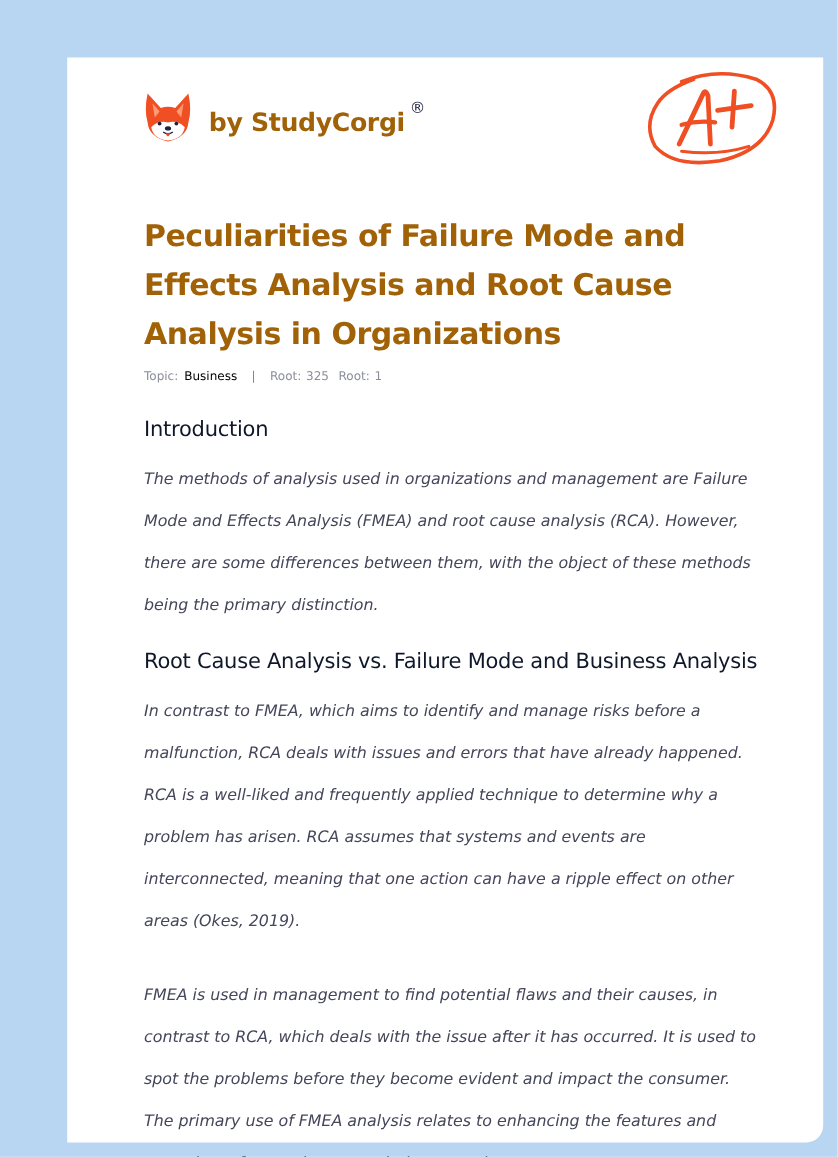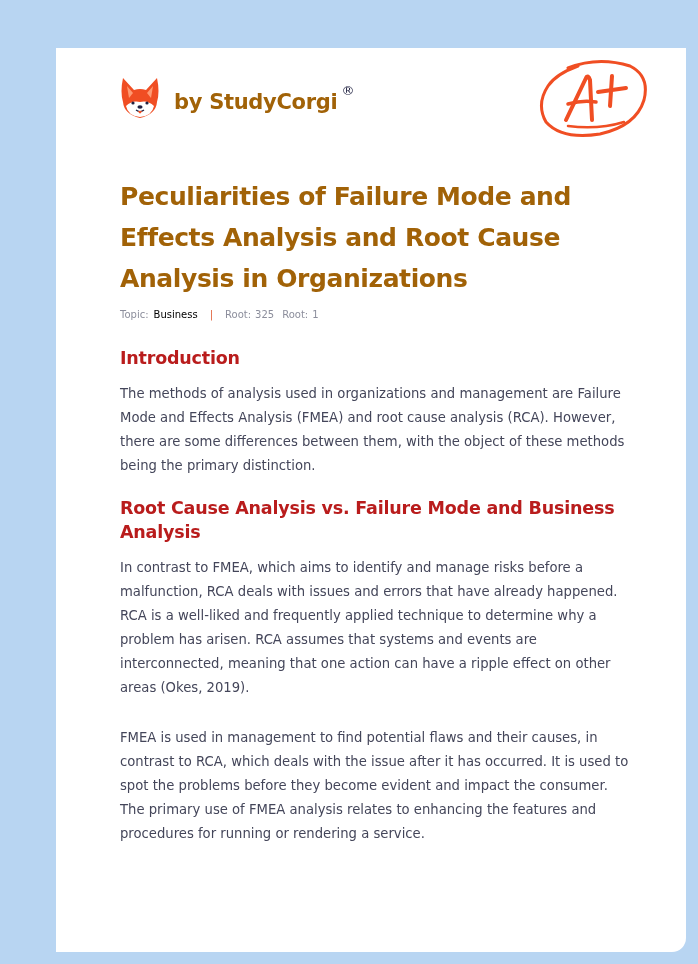--- a/index.html
+++ b/index.html
@@ -64,32 +64,33 @@
       font-size: 10px;
       color: #8c8e9c;
       display: flex; align-items: flex-start;
     }
     .meta .topic-val { color: #000000; margin-left: 5px; }
     .meta .sep { color: #e0603a; margin: 0 12px; }
     .meta .pages { margin-left: 8px; }
     h2 {
       margin: 0;
       font-family: "DejaVu Sans", sans-serif;
-      font-weight: bold;
+      font-weight: normal;
       font-size: 17.5px;
       line-height: 24px;
-      color: #b91c1c;
+      color: #0f172a;
       letter-spacing: -0.2px;
     }
     p {
       margin: 0;
       font-family: "DejaVu Sans", sans-serif;
       font-size: 13.2px;
-      line-height: 24px;
+      line-height: 35px;
       color: #44465a;
+      font-style: italic;
     }
   </style>
 </head>
 <body>
 
 <div class="card">
   <div class="header">
     <div class="logo">
       <svg width="40" height="44" viewBox="0 0 40 44">
         <path d="M3 2 L14 14 Q20 12 26 14 L37 2 Q40 16 37 26 Q36 38 20 42 Q4 38 3 26 Q0 16 3 2 Z" fill="#f04e23"></path>

